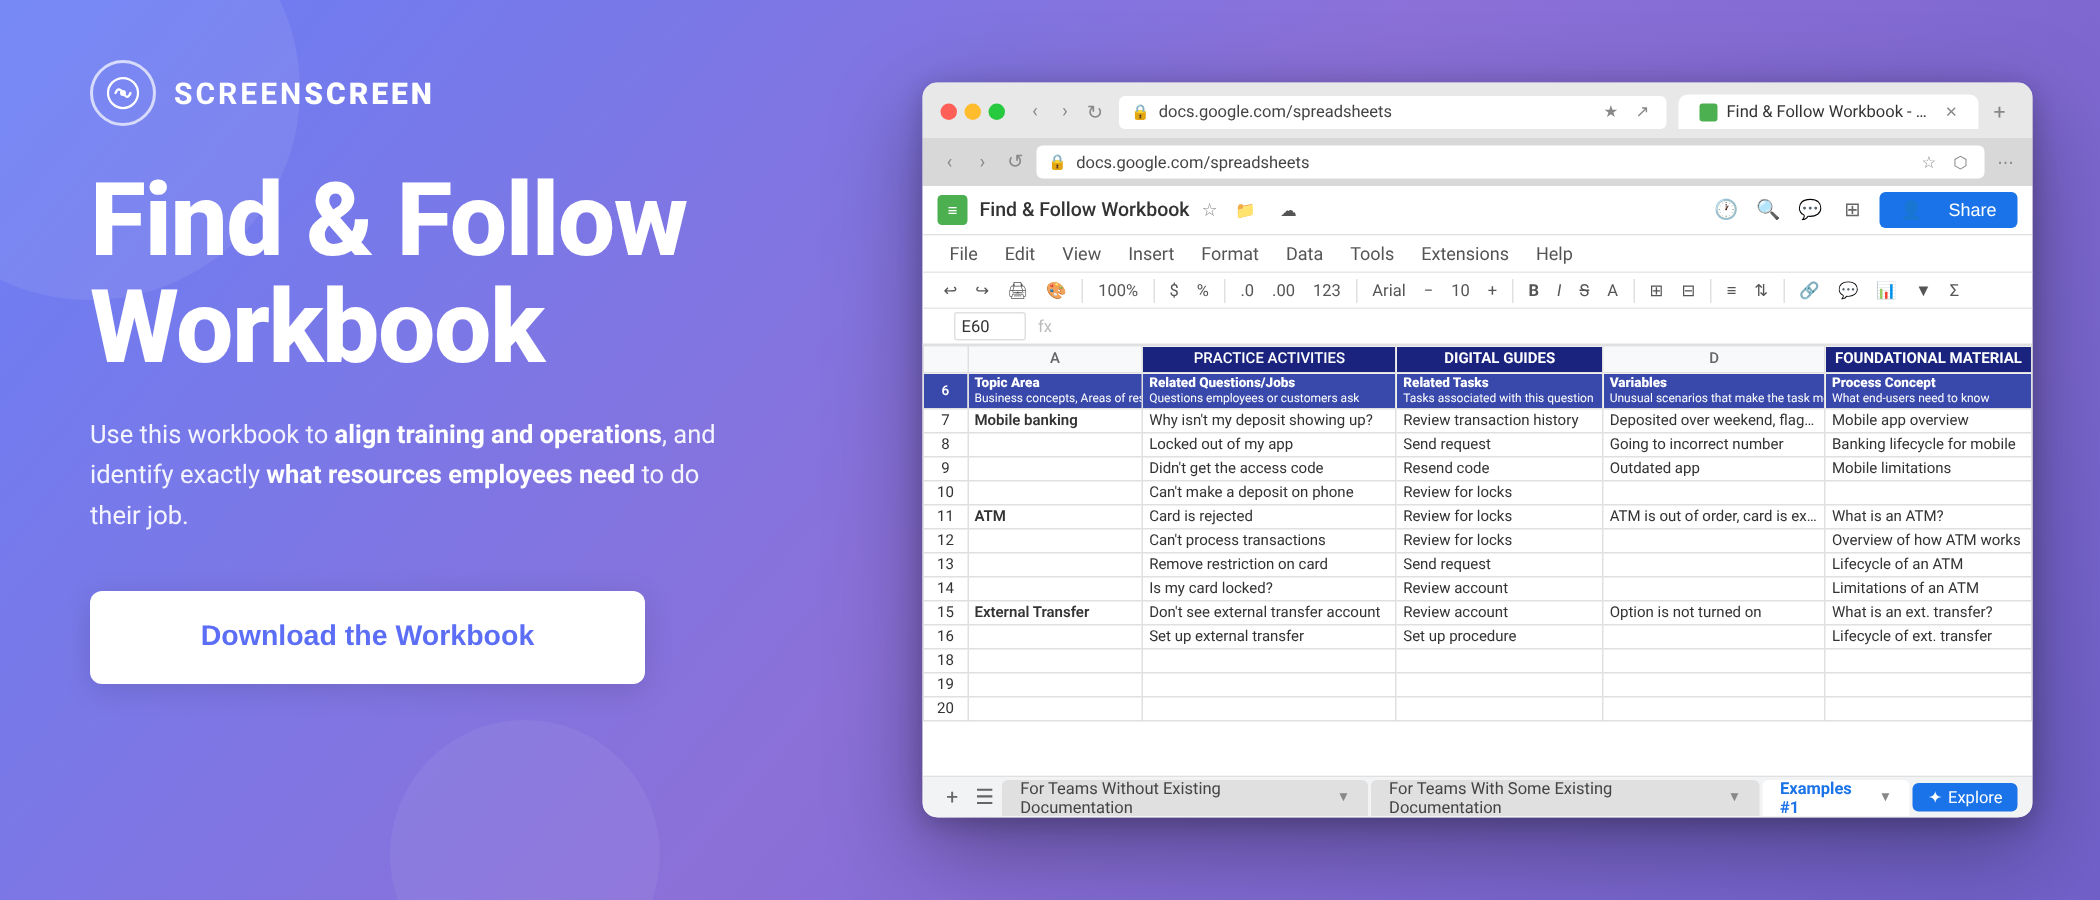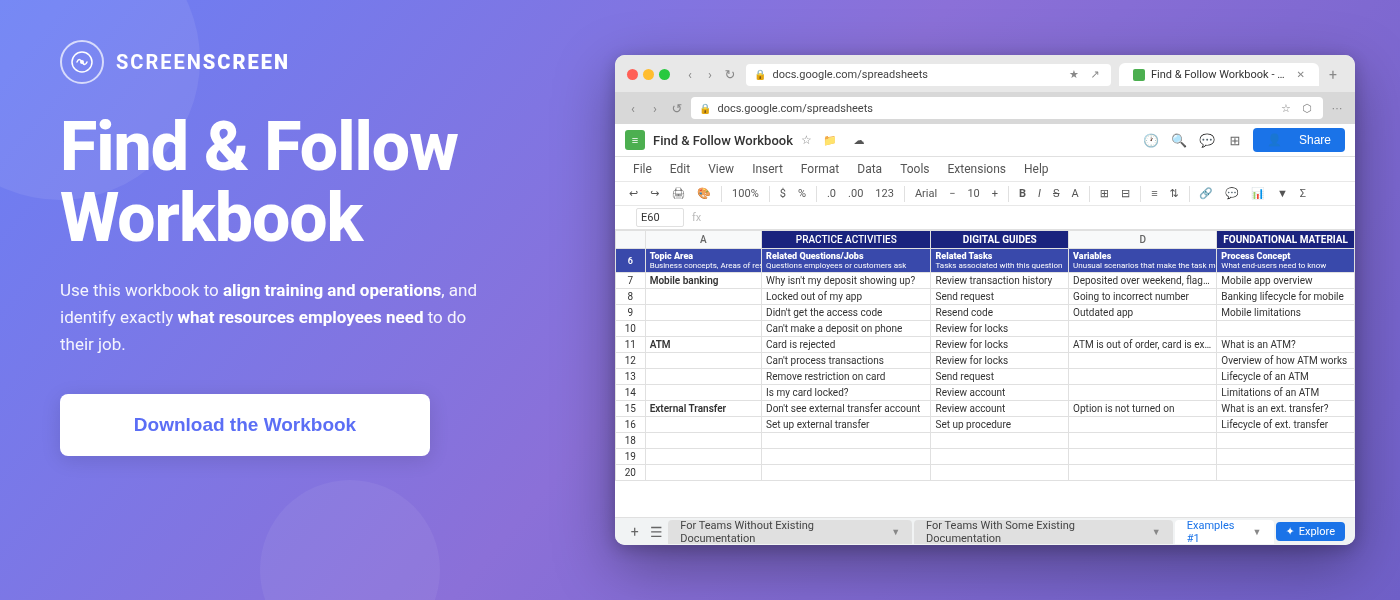--- a/index.html
+++ b/index.html
@@ -531,21 +531,21 @@
       cursor: pointer;
       border-radius: 4px 4px 0 0;
       background: #e0e0e0;
       display: flex;
       align-items: center;
       gap: 4px;
       height: 24px;
     }
     .sheet-tab.active {
       background: white;
-      font-weight: 400;
+      font-weight: 700;
       color: #1a73e8;
     }
     .sheet-tab-arrow {
       color: #888;
       font-size: 9px;
     }
     .sheets-tabs-right {
       margin-left: auto;
       display: flex;
       align-items: center;

